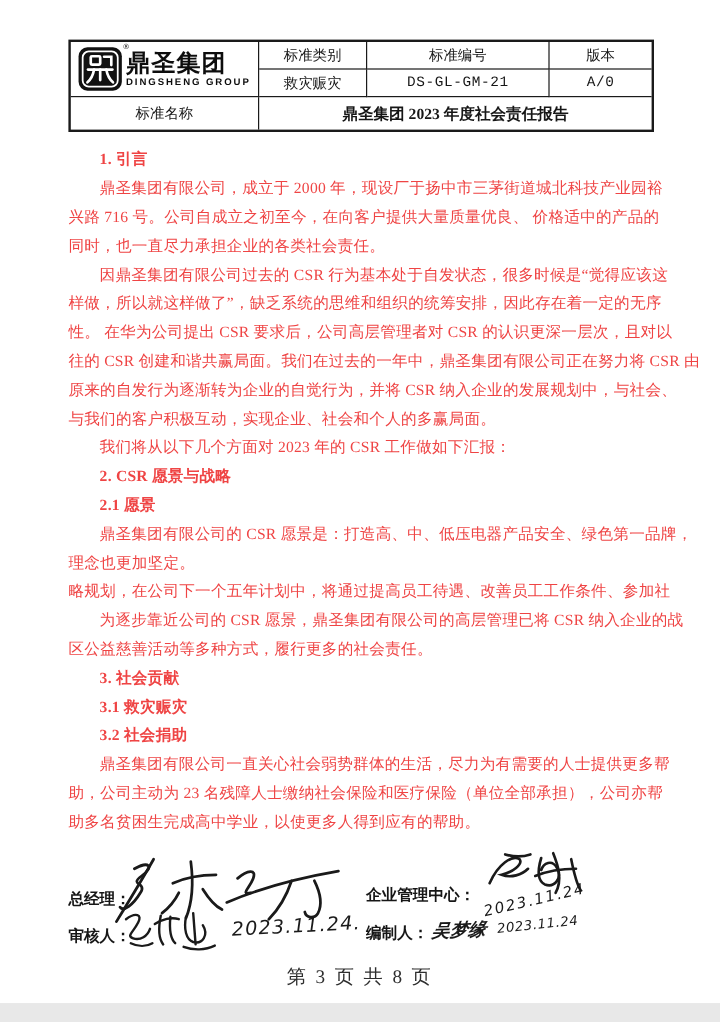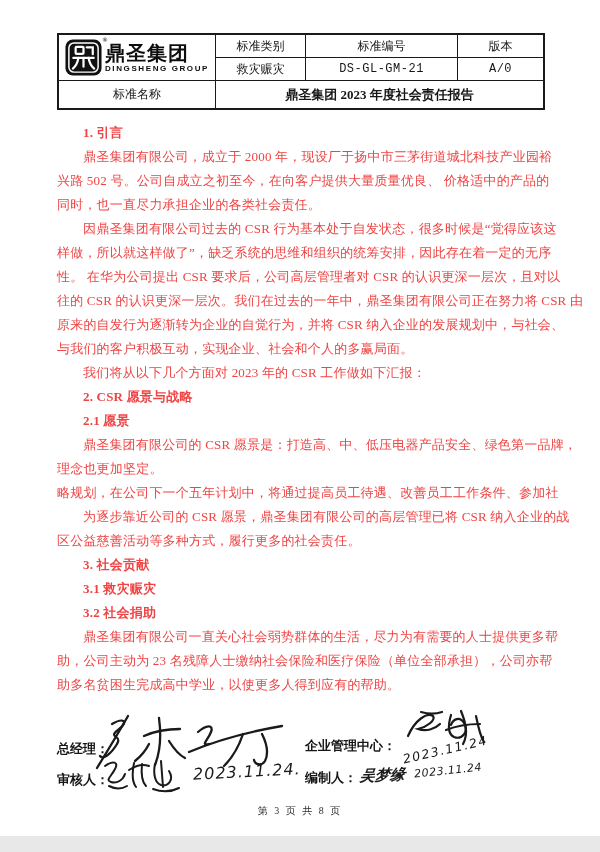--- a/index.html
+++ b/index.html
@@ -49,21 +49,21 @@
 
   
   .sig-label { position:absolute; font-size:13px; font-weight:bold; color:#161616; white-space:nowrap; }
   .sig-svg { position:absolute; }
   .hand { position:absolute; font-family:"DejaVu Sans",sans-serif; font-style:italic;
           color:#1a1a1a; white-space:nowrap; }
   .hand-cjk { font-family:"Liberation Serif",serif; font-weight:bold; }
 
   
   .footer { position:absolute; left:0; right:0; top:804px; text-align:center;
-            font-size:10px; letter-spacing:2px; color:#2e2e2e; }
+            font-size:16px; letter-spacing:2px; color:#2e2e2e; }
 </style>
 </head>
 <body>
 
 <div class="page">
 
   <div class="header-table">
 
     <div class="cell logo-cell">
       <div class="logo-wrap">
@@ -97,26 +97,26 @@
     <div class="cell mono" style="grid-column:3;grid-row:2;">DS-GL-GM-21</div>
     <div class="cell no-r mono" style="grid-column:4;grid-row:2;">A/0</div>
 
     <div class="cell no-b name-label-cell">标准名称</div>
     <div class="cell no-b no-r name-value-cell">鼎圣集团 2023 年度社会责任报告</div>
   </div>
 
   <div class="body-text">
       <div class="line indent bold">1. 引言</div>
       <div class="line indent">鼎圣集团有限公司，成立于 2000 年，现设厂于扬中市三茅街道城北科技产业园裕</div>
-      <div class="line">兴路 502 号。公司自成立之初至今，在向客户提供大量质量优良、 价格适中的产品的</div>
+      <div class="line">兴路 716 号。公司自成立之初至今，在向客户提供大量质量优良、 价格适中的产品的</div>
       <div class="line">同时，也一直尽力承担企业的各类社会责任。</div>
       <div class="line indent">因鼎圣集团有限公司过去的 CSR 行为基本处于自发状态，很多时候是“觉得应该这</div>
       <div class="line">样做，所以就这样做了”，缺乏系统的思维和组织的统筹安排，因此存在着一定的无序</div>
       <div class="line">性。 在华为公司提出 CSR 要求后，公司高层管理者对 CSR 的认识更深一层次，且对以</div>
-      <div class="line">往的 CSR 的认识更深一层次。我们在过去的一年中，鼎圣集团有限公司正在努力将 CSR 由</div>
+      <div class="line">往的 CSR 创建和谐共赢局面。我们在过去的一年中，鼎圣集团有限公司正在努力将 CSR 由</div>
       <div class="line">原来的自发行为逐渐转为企业的自觉行为，并将 CSR 纳入企业的发展规划中，与社会、</div>
       <div class="line">与我们的客户积极互动，实现企业、社会和个人的多赢局面。</div>
       <div class="line indent">我们将从以下几个方面对 2023 年的 CSR 工作做如下汇报：</div>
       <div class="line indent bold">2. CSR 愿景与战略</div>
       <div class="line indent bold">2.1 愿景</div>
       <div class="line indent">鼎圣集团有限公司的 CSR 愿景是：打造高、中、低压电器产品安全、绿色第一品牌，</div>
       <div class="line">理念也更加坚定。</div>
       <div class="line">略规划，在公司下一个五年计划中，将通过提高员工待遇、改善员工工作条件、参加社</div>
       <div class="line indent">为逐步靠近公司的 CSR 愿景，鼎圣集团有限公司的高层管理已将 CSR 纳入企业的战</div>
       <div class="line">区公益慈善活动等多种方式，履行更多的社会责任。</div>

